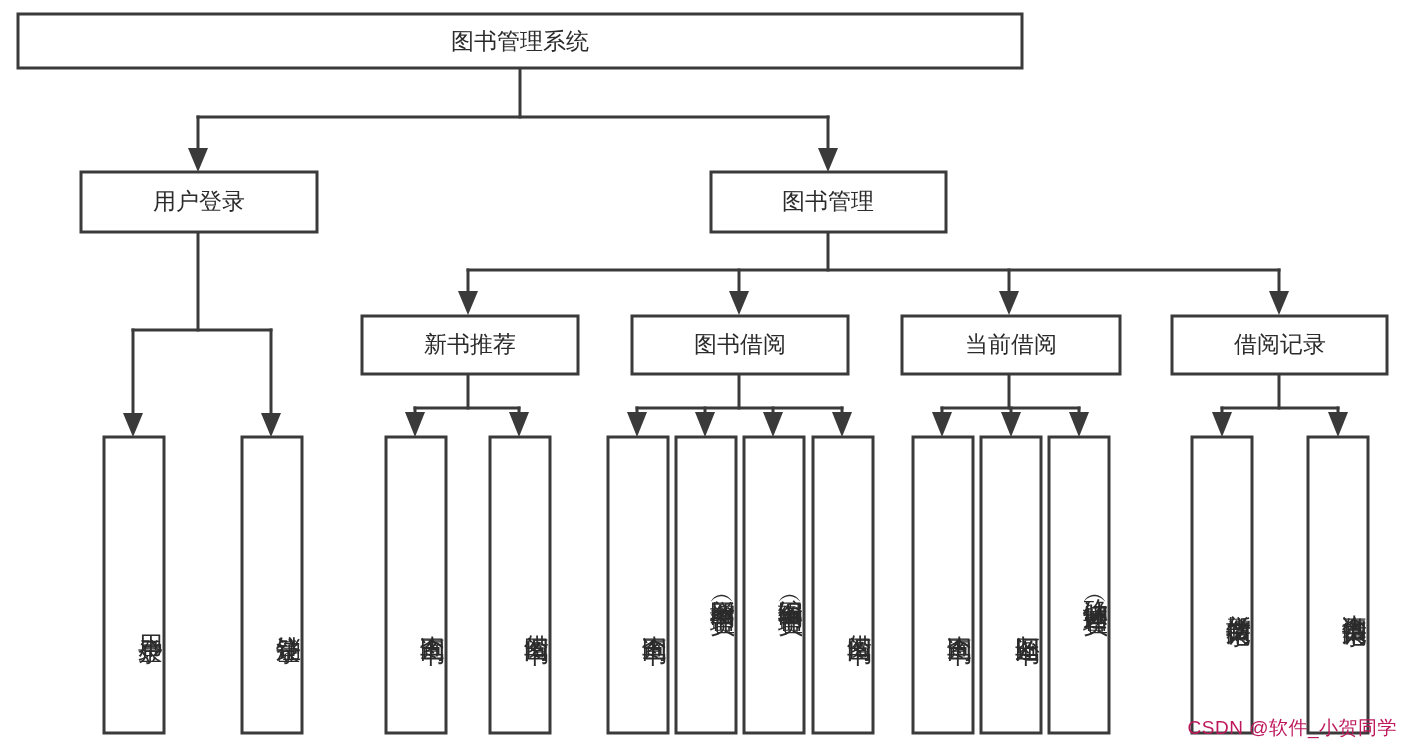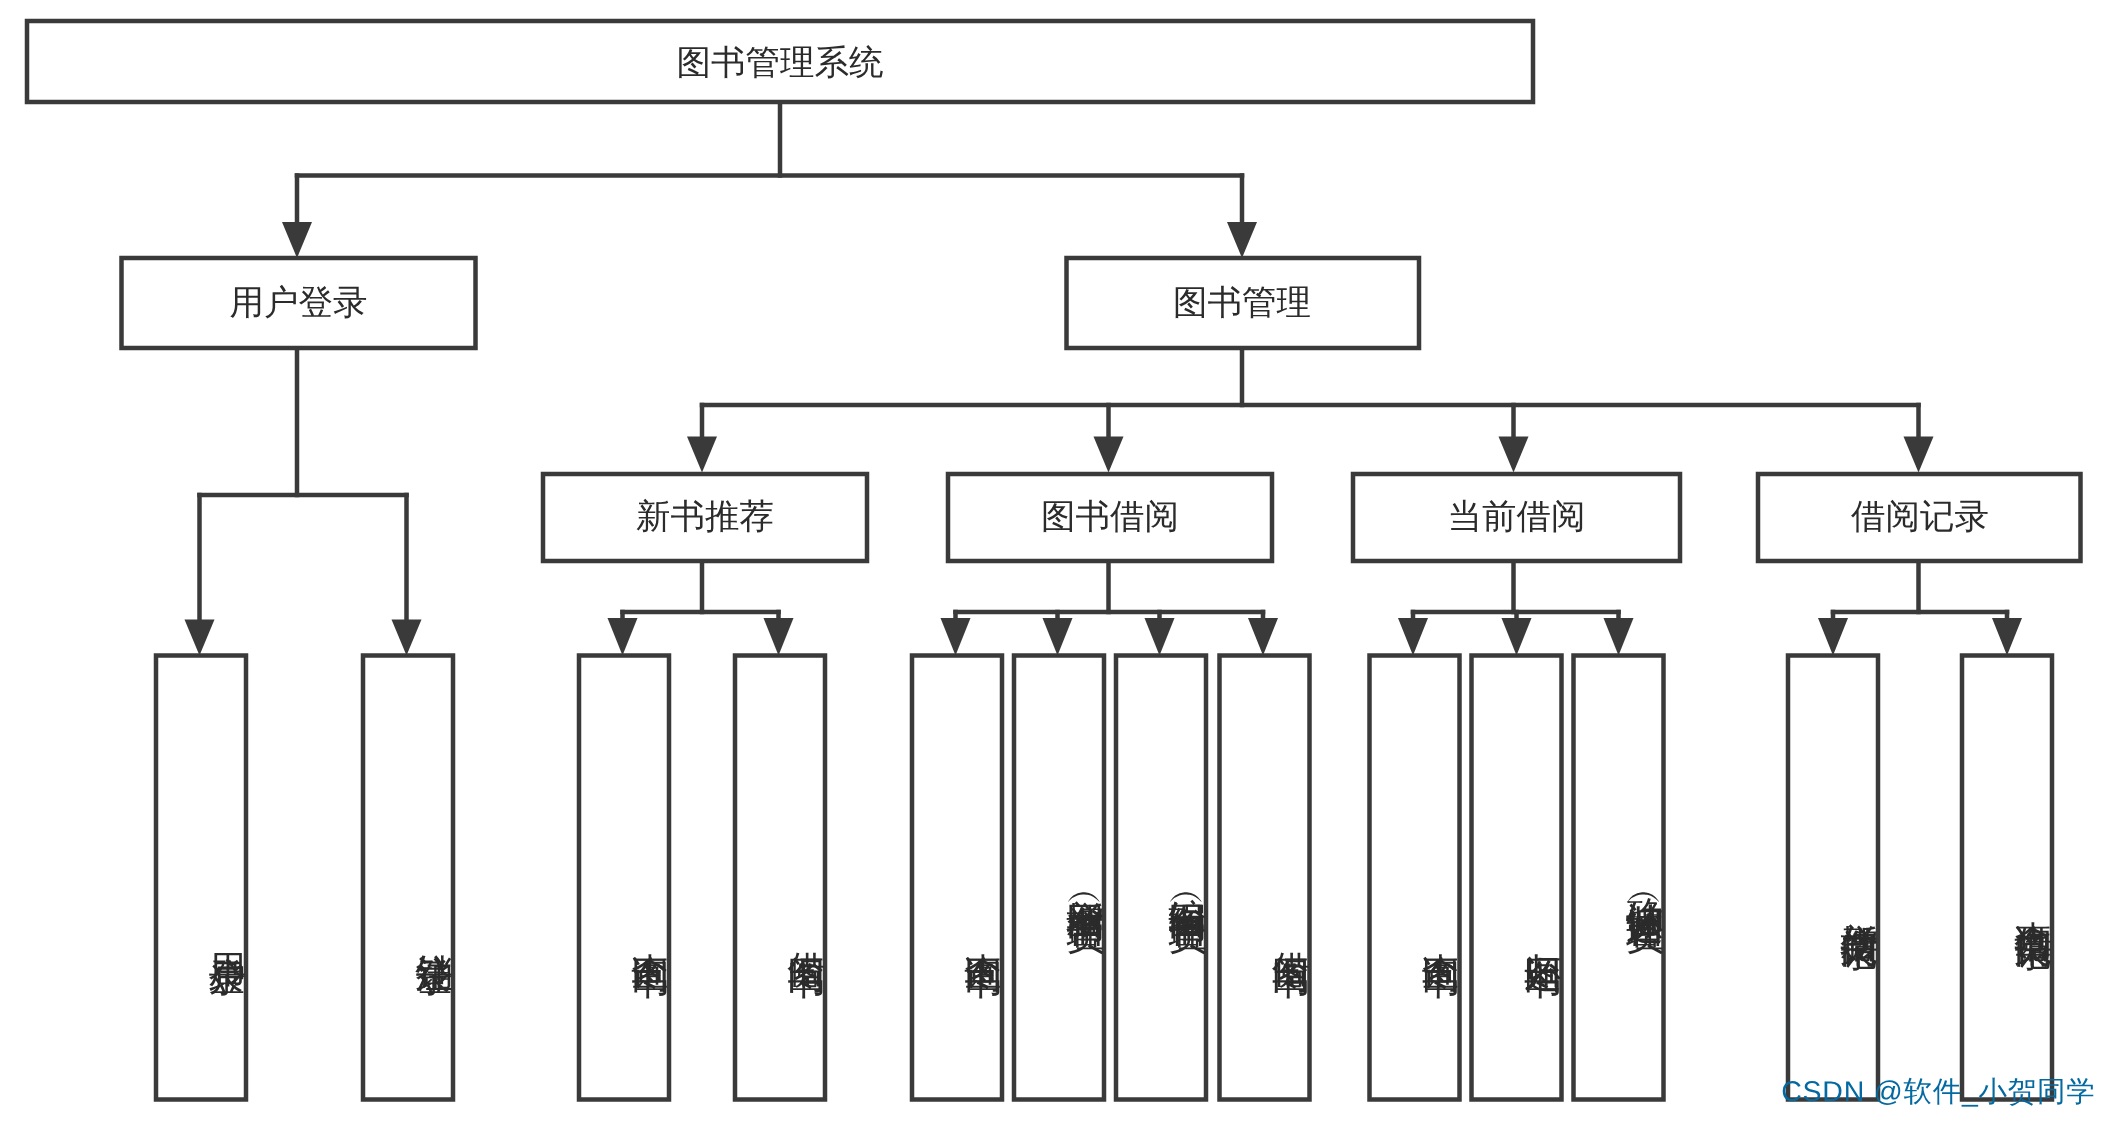--- a/index.html
+++ b/index.html
@@ -63,21 +63,21 @@
     justify-content: center;
     white-space: nowrap;
     pointer-events: none;
   }
   .watermark {
     position: absolute;
     right: 8px;
     bottom: 6px;
     font-family: "Liberation Sans", "DejaVu Sans", sans-serif;
     font-size: 19px;
-    color: #0369a1;
+    color: #be185d;
     letter-spacing: 0.5px;
     white-space: nowrap;
   }
 </style>
 </head>
 <body>
 
 <div id="diagram-root">
 
   <svg id="tree-canvas" viewBox="0 0 1405 747">

